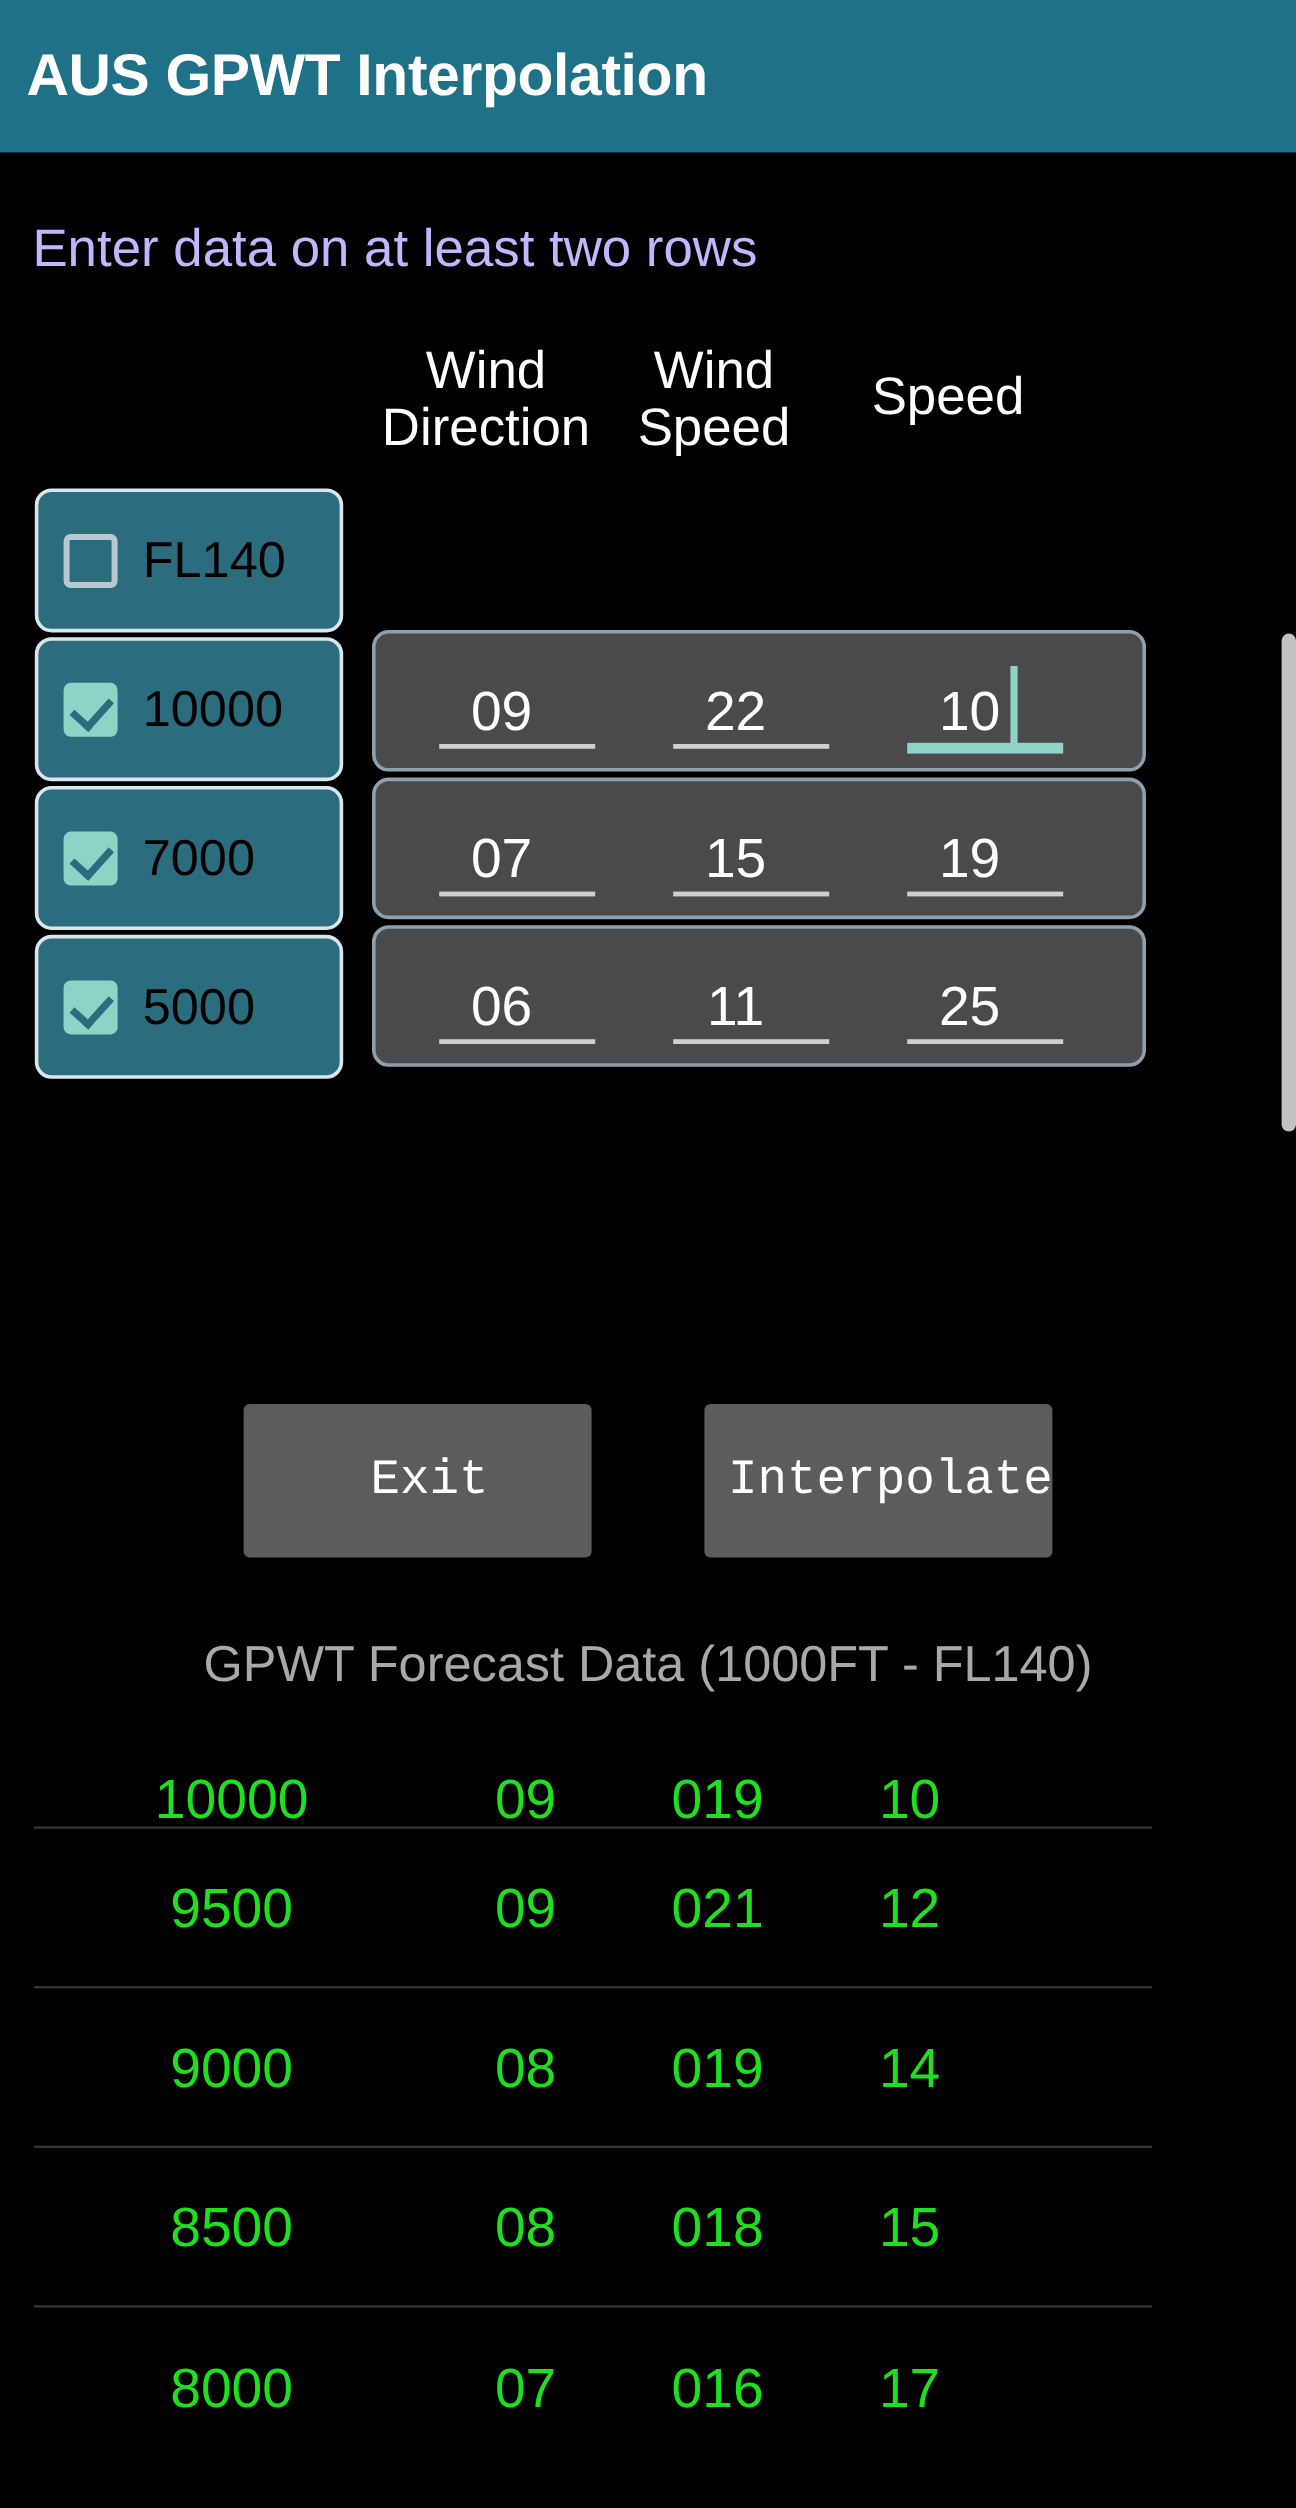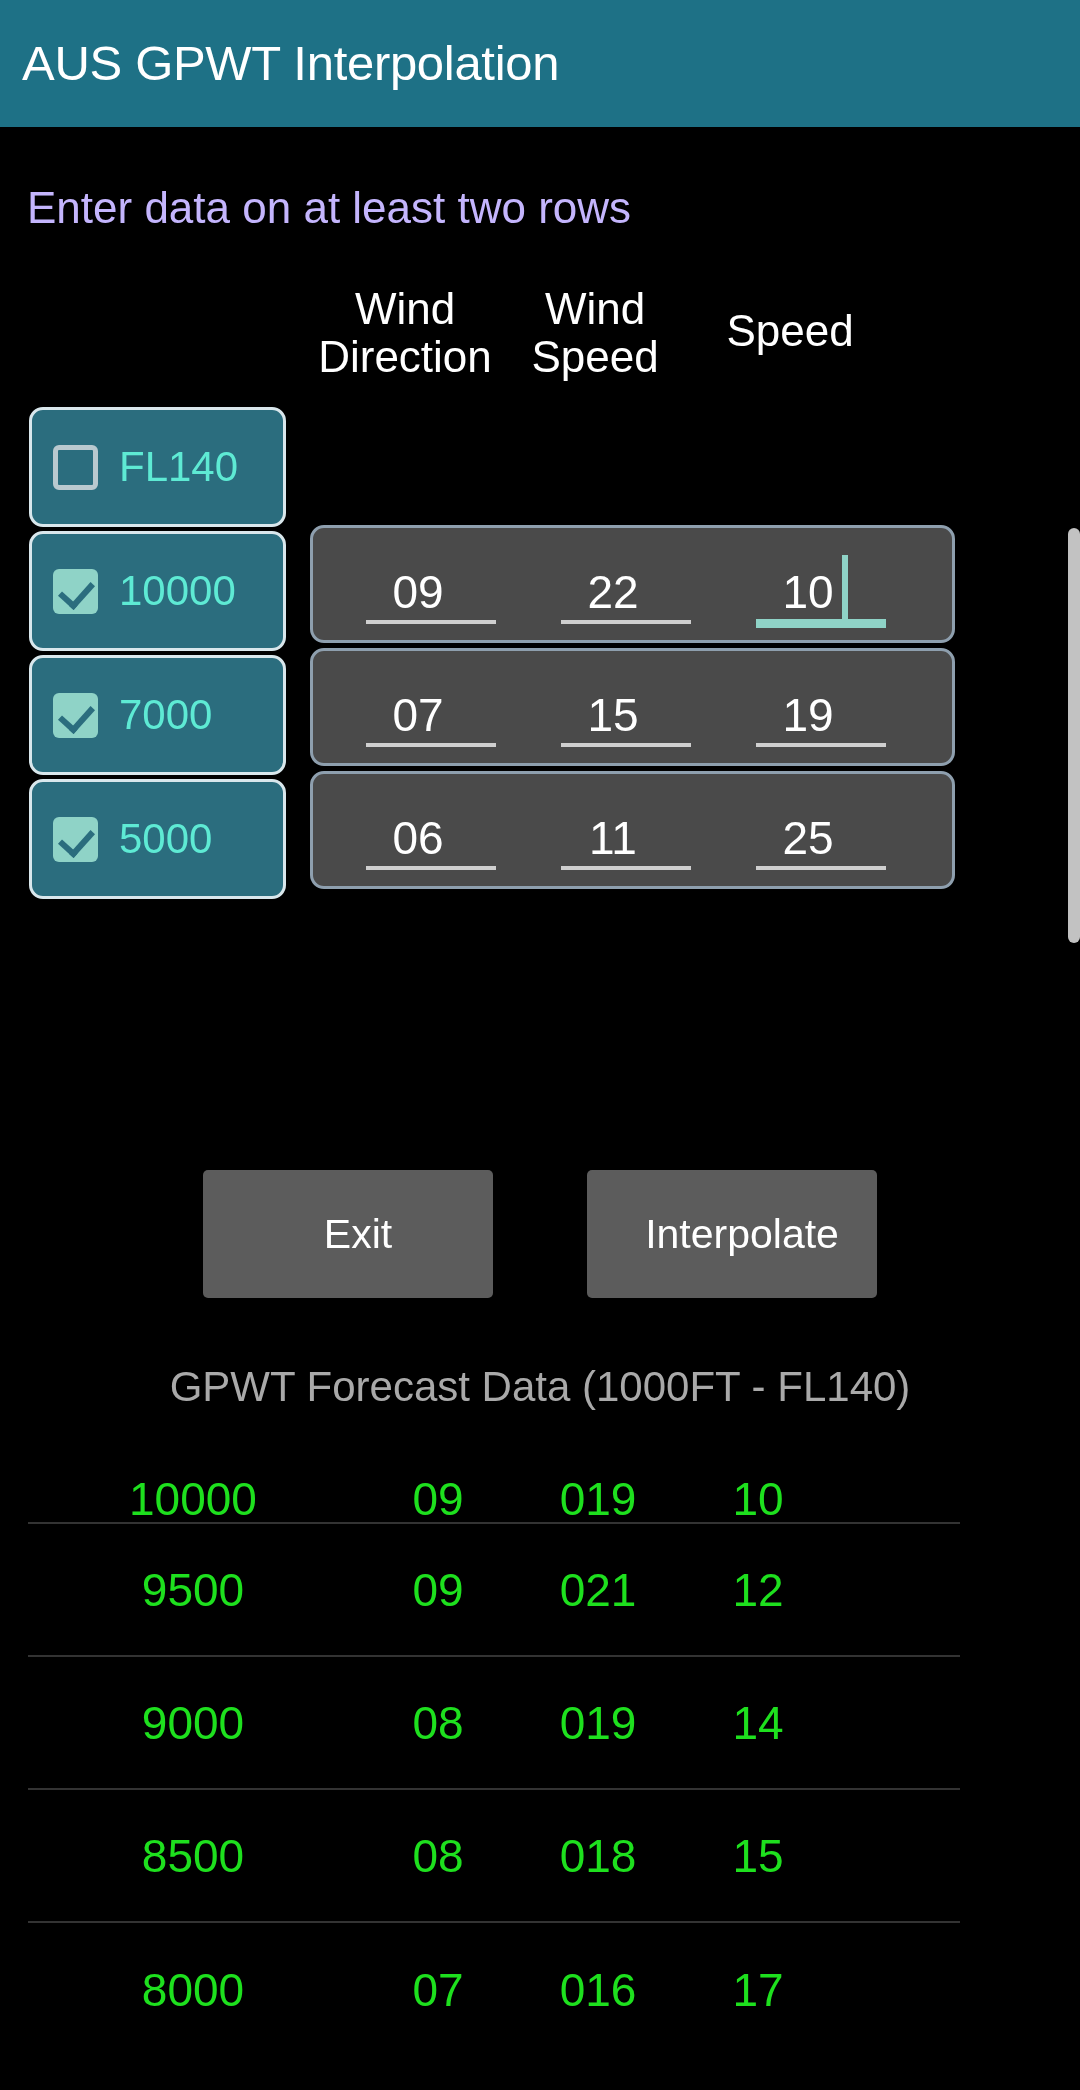--- a/index.html
+++ b/index.html
@@ -26,21 +26,21 @@
     left: 0; top: 0;
     width: 1080px;
     height: 127px;
     background: #1e7186;
     display: flex;
     align-items: center;
   }
   .titlebar-text {
     color: #ffffff;
     font-size: 49px;
-    font-weight: normal;
+    font-weight: bold;
     padding-left: 22px;
     letter-spacing: -0.3px;
     line-height: 1;
   }
 
   
   .instruction {
     position: absolute;
     left: 27px;
     top: 184px;
@@ -106,21 +106,21 @@
   .cbox.on::after {
     content: "";
     position: absolute;
     left: 13px; top: 6px;
     width: 15px; height: 26px;
     border: solid #2b6d7e;
     border-width: 0 6px 6px 0;
     transform: rotate(42deg);
   }
   .alt-label {
-    color: #5eead4;
+    color: #000000;
     font-size: 42px;
     margin-left: 21px;
     white-space: nowrap;
     line-height: 1;
   }
 
   
   .input-rows {
     position: absolute;
     left: 310px;
@@ -178,21 +178,21 @@
   }
 
   
   .btn {
     position: absolute;
     background: #5c5c5c;
     border: none;
     border-radius: 5px;
     color: #ffffff;
     font-size: 41px;
-    font-family: Liberation Sans, sans-serif;
+    font-family: Liberation Mono, monospace;
     display: flex;
     align-items: center;
     justify-content: center;
     padding-left: 20px;
   }
   .btn-exit {
     left: 203px; top: 1170px;
     width: 290px; height: 128px;
   }
   .btn-interp {

